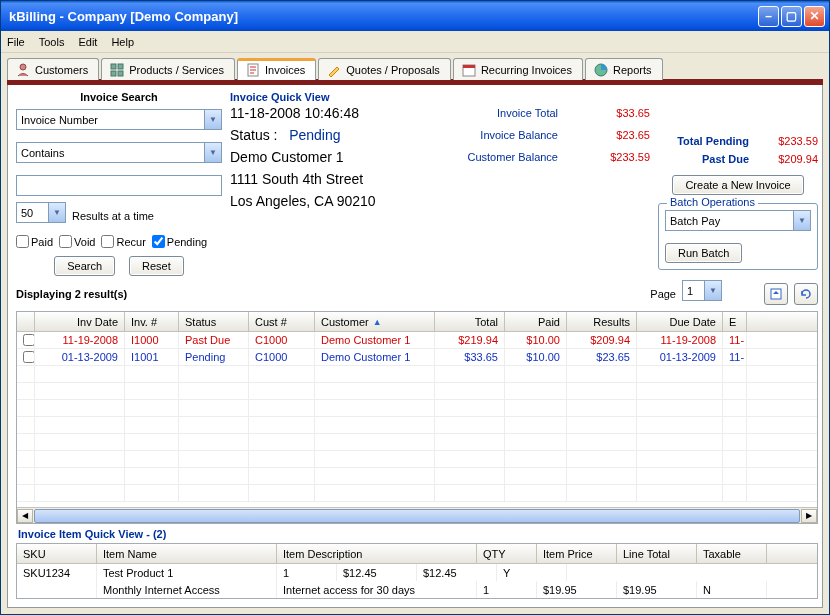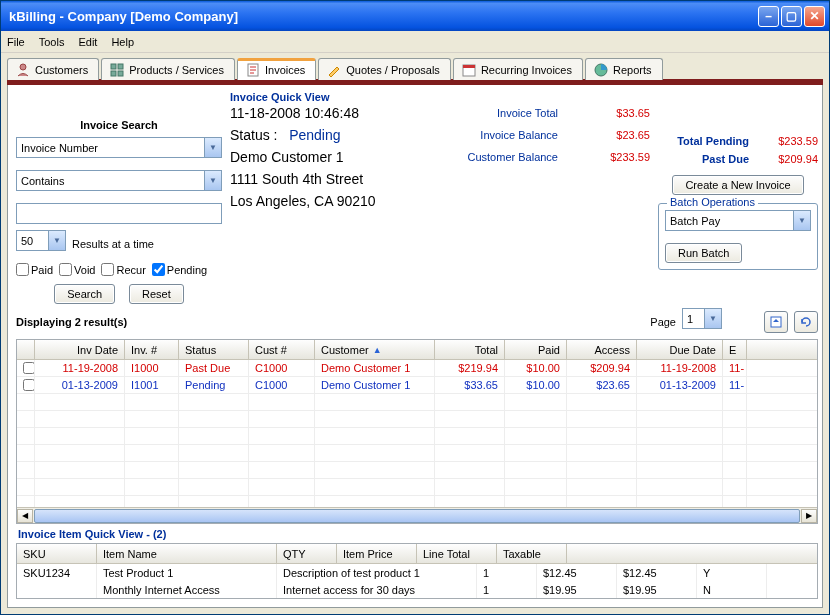--- a/index.html
+++ b/index.html
@@ -81,21 +81,21 @@
   flex:1;
   background:#fff;
   border:1px solid #919b9c;
   border-top:none;
   padding: 6px 8px 8px 8px;
   display:grid;
   grid-template-columns: 206px 1fr 160px;
   grid-template-rows: auto auto 1fr auto;
   column-gap: 8px;
 }
-.search-col { grid-column:1; grid-row:1 / span 2;margin-top:28px; }
+.search-col { grid-column:1; grid-row:1 / span 2; }
 .qv-col { grid-column:2; grid-row:1 / span 2; }
 .right-col { grid-column:3; grid-row:1 / span 2; display:flex; flex-direction:column;margin-top:44px; }
 .results-row { grid-column:1 / span 3; grid-row:3; display:flex; flex-direction:column; min-height:0; }
 .item-qv-row { grid-column:1 / span 3; grid-row:4; }
 
 .search-col h3 { font-size:11px; font-weight:bold; text-align:center; margin-bottom:6px; }
 .dropdown, .textfield {
   width: 100%;
   height: 21px;
   border: 1px solid #7f9db9;
@@ -403,21 +403,21 @@
             <div class="gh right" style="width:90px;">Inv Date</div>
             <div class="gh" style="width:54px;">Inv. #</div>
             <div class="gh" style="width:70px;">Status</div>
             <div class="gh" style="width:66px;">Cust #</div>
             <div class="gh" style="width:120px;">
                 <span>Customer</span>
                 <span class="sort-ind">▲</span>
               </div>
             <div class="gh right" style="width:70px;">Total</div>
             <div class="gh right" style="width:62px;">Paid</div>
-            <div class="gh right" style="width:70px;">Access</div>
+            <div class="gh right" style="width:70px;">Results</div>
             <div class="gh right" style="width:86px;">Due Date</div>
             <div class="gh" style="width:24px;">E</div>
           </div>
           <div class="grid-body" id="grid-body">
               <div class="gr">
                 <div class="gc" style="width: 18px;">
                   <input type="checkbox" style="width: 12px; height: 12px;">
                 </div>
                 <div class="gc right red" style="width: 90px;">11-19-2008</div>
                 <div class="gc red" style="width: 54px;">I1000</div>
@@ -557,30 +557,30 @@
           </div>
         </div>
       </div>
 
       <div class="item-qv-row">
         <div class="item-qv-title">Invoice Item Quick View - (2)</div>
         <div class="item-grid">
           <div class="item-head">
             <div class="gh" style="width:80px;">SKU</div>
             <div class="gh" style="width:180px;">Item Name</div>
+            <div class="gh" style="width:200px;">Item Description</div>
             <div class="gh" style="width:60px;">QTY</div>
             <div class="gh" style="width:80px;">Item Price</div>
             <div class="gh" style="width:80px;">Line Total</div>
             <div class="gh" style="width:70px;">Taxable</div>
           </div>
           <div class="item-body" id="item-body">
               <div class="gr">
                 <div class="gc" style="width: 80px;">SKU1234</div>
                 <div class="gc" style="width: 180px;">Test Product 1</div>
-                <div class="gc" style="width: 200px;">Description of test product 1</div>
                 <div class="gc" style="width: 60px;">1</div>
                 <div class="gc" style="width: 80px;">$12.45</div>
                 <div class="gc" style="width: 80px;">$12.45</div>
                 <div class="gc" style="width: 70px;">Y</div>
               </div>
               <div class="gr">
                 <div class="gc" style="width: 80px;"></div>
                 <div class="gc" style="width: 180px;">Monthly Internet Access</div>
                 <div class="gc" style="width: 200px;">Internet access for 30 days</div>
                 <div class="gc" style="width: 60px;">1</div>

